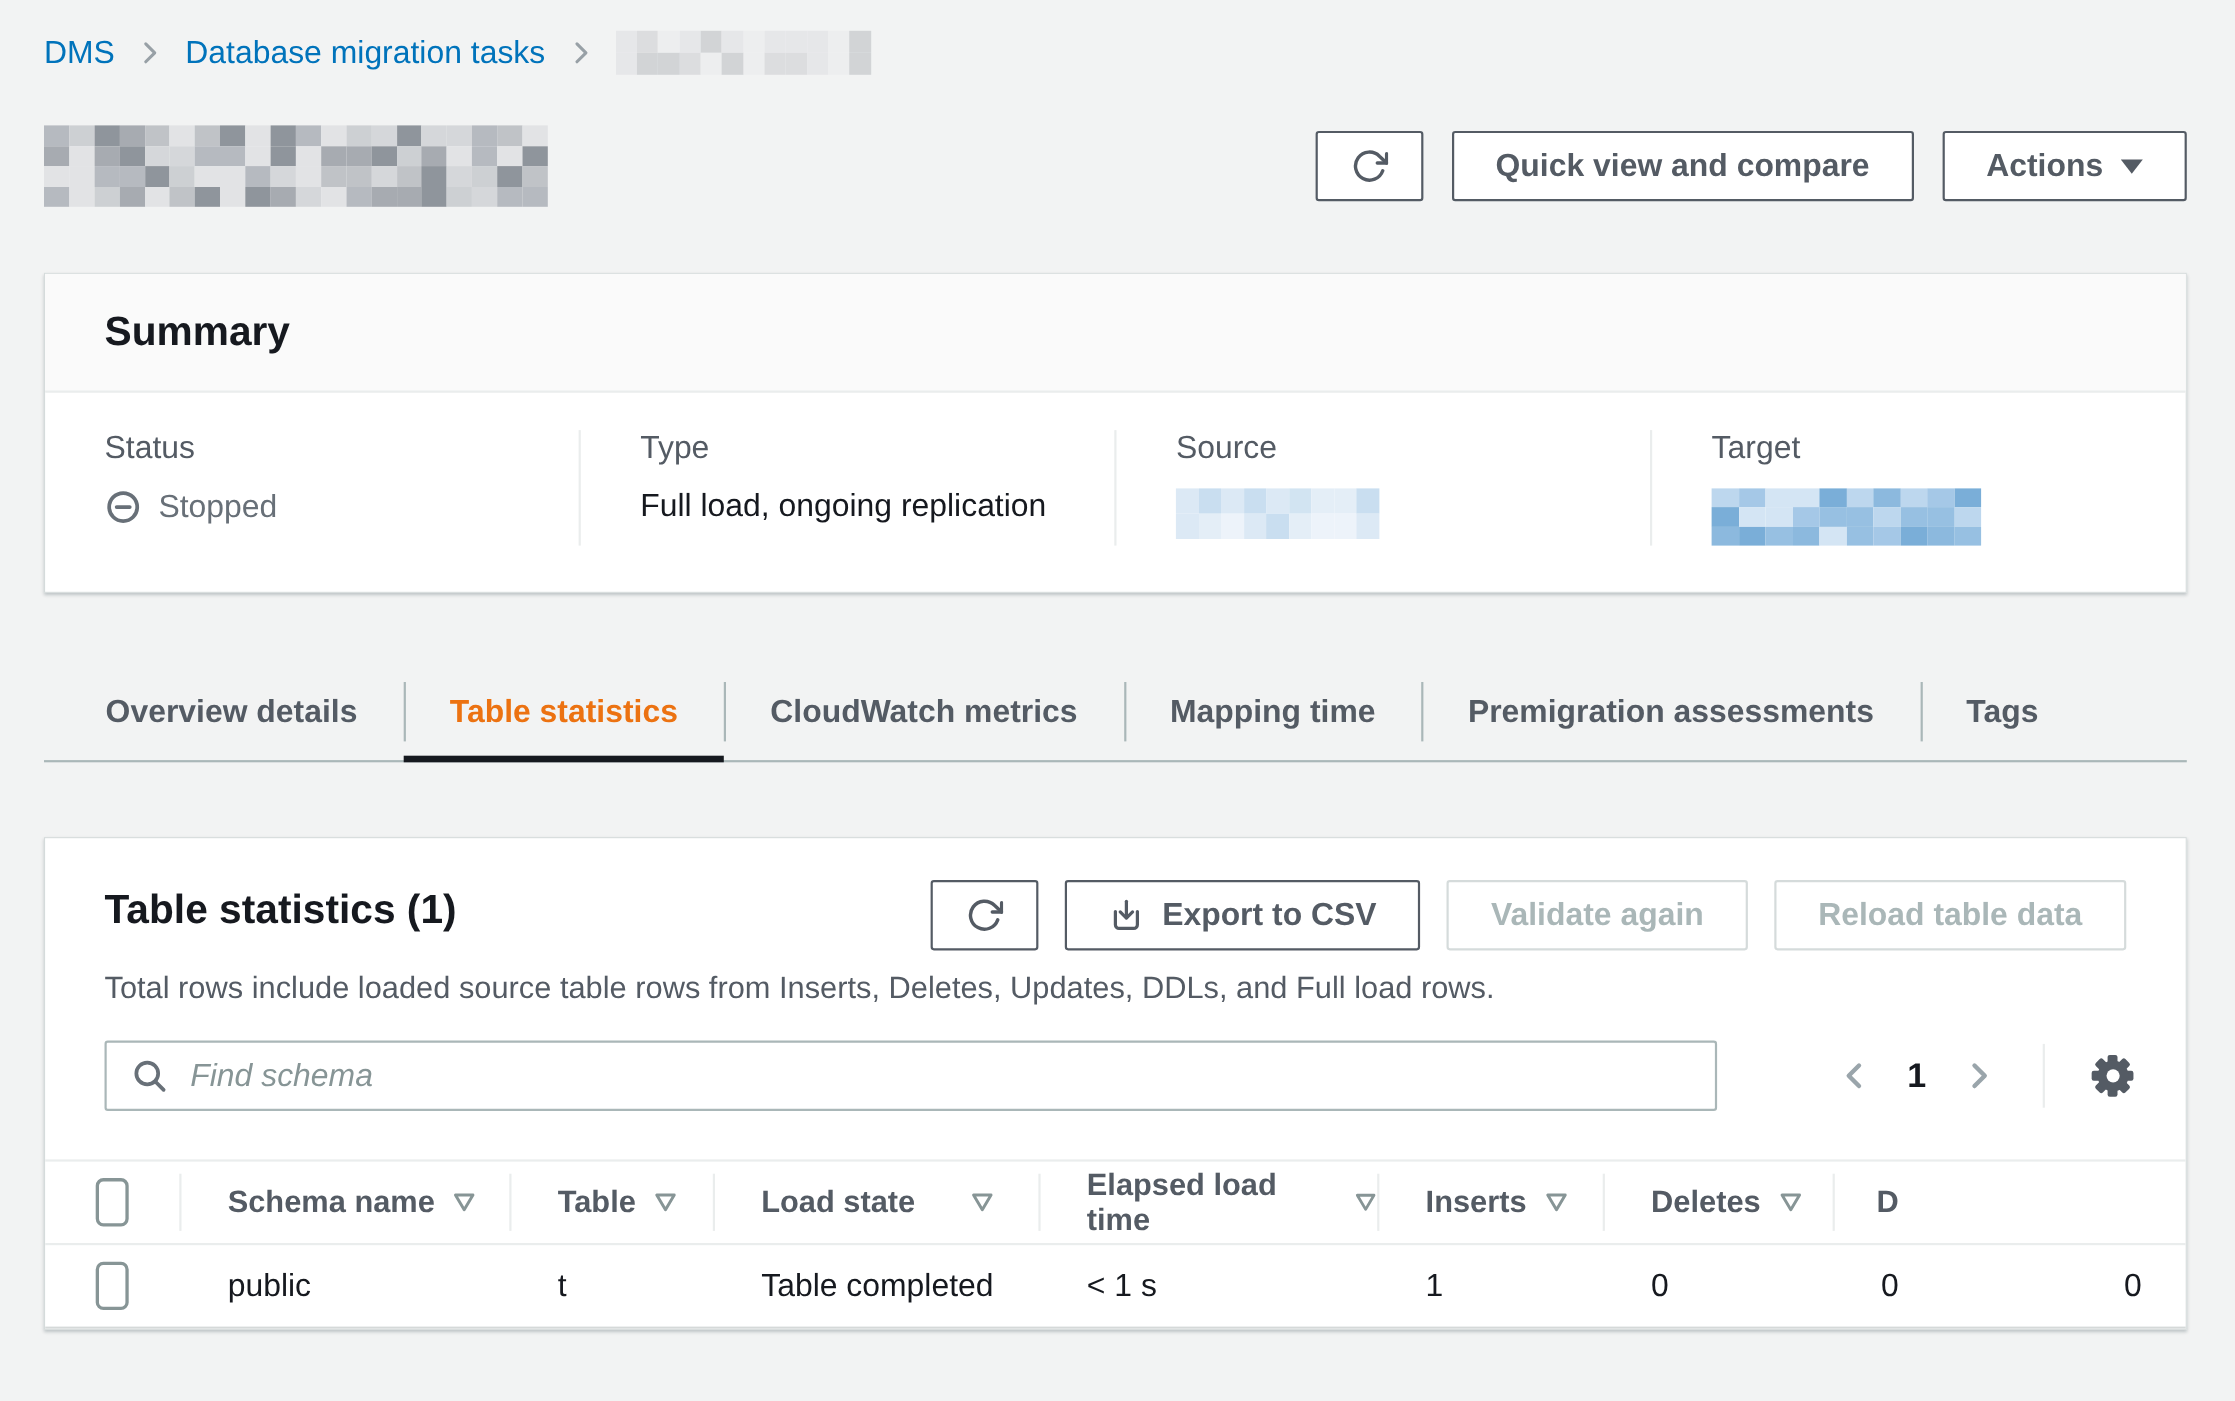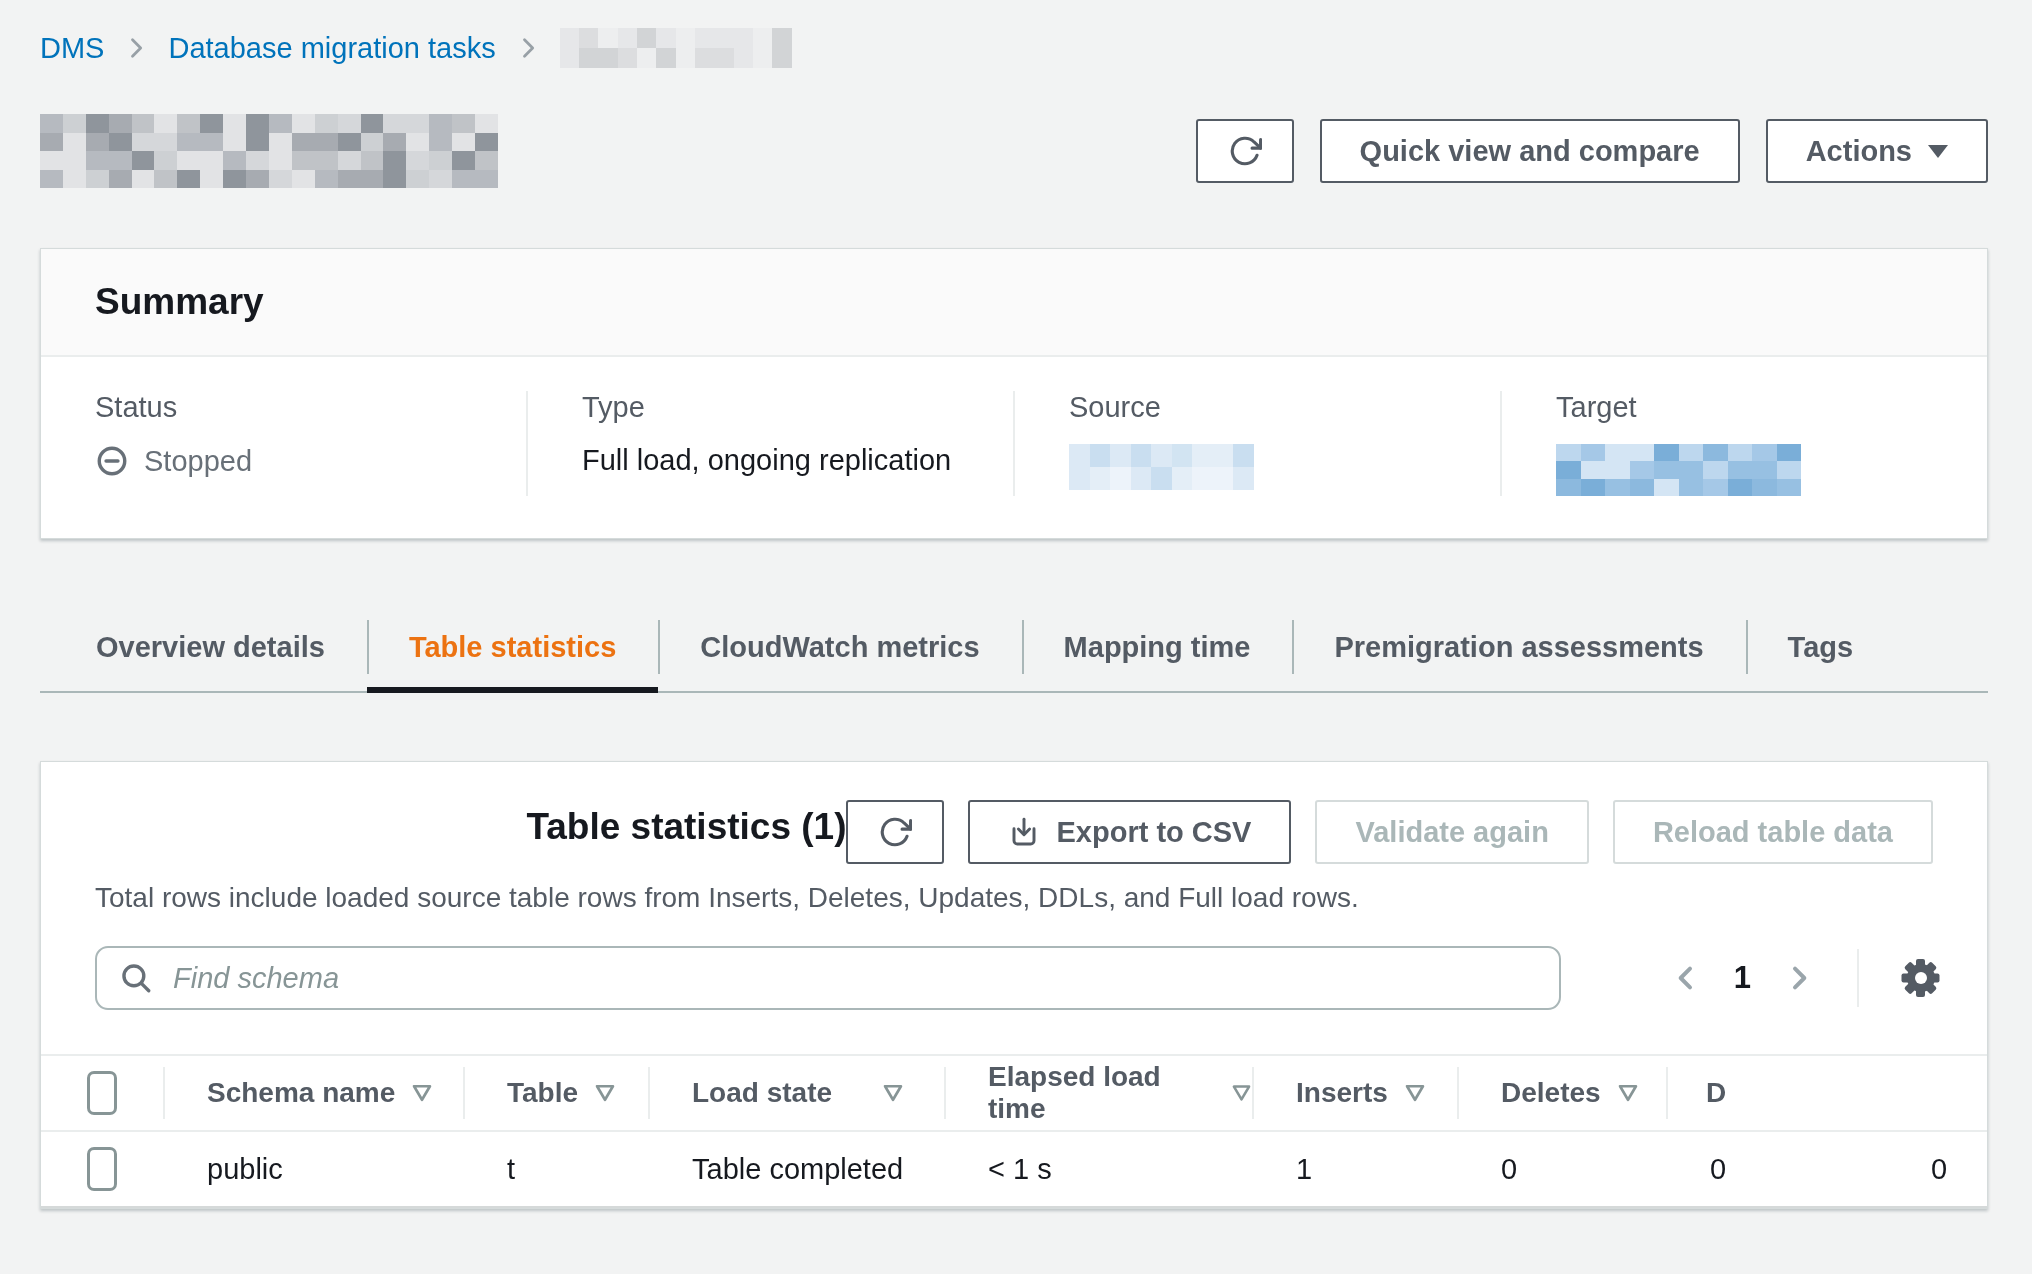--- a/index.html
+++ b/index.html
@@ -45,27 +45,27 @@
 
   
   .tabs { display:flex; align-items:stretch; margin-top:64px; height:90px; border-bottom:2px solid #aab7b8; padding-left:14px; }
   .tab { position:relative; display:flex; align-items:center; padding:0 42px; font-weight:bold; font-size:29px; color:#545b64; cursor:pointer; white-space:nowrap; }
   .tab + .tab::before { content:""; position:absolute; left:0; top:50%; transform:translateY(-50%); width:2px; height:54px; background:#aab7b8; }
   .tab.active { color:#ec7211; }
   .tab.active::after { content:""; position:absolute; left:0; right:0; bottom:-2px; height:6px; background:#16191f; }
 
   
   .table-card { margin-top:68px; padding-top:38px; overflow:hidden; }
-  .tc-header { display:flex; justify-content:flex-end; align-items:flex-start; padding:0 54px; }
+  .tc-header { display:flex; justify-content:space-between; align-items:flex-start; padding:0 54px; }
   .tc-title { margin:0; padding-top:6px; font-size:37px; font-weight:bold; }
   .tc-buttons { display:flex; gap:24px; }
   .tc-desc { padding:18px 54px 0; color:#545b64; font-size:28px; }
 
   .toolbar { display:flex; align-items:center; margin-top:32px; padding:0 46px 0 54px; }
-  .search-box { display:flex; align-items:center; gap:18px; width:1466px; height:64px; background:#fff; border:2px solid #aab7b8; border-radius:13px; padding:0 22px; }
+  .search-box { display:flex; align-items:center; gap:18px; width:1466px; height:64px; background:#fff; border:2px solid #aab7b8; border-radius:3px; padding:0 22px; }
   .search-box input { flex:1; border:none; outline:none; background:transparent; font-family:inherit; font-size:29px; color:#16191f; }
   .search-box input::placeholder { font-style:italic; color:#879596; }
   .pager { display:flex; align-items:center; gap:32px; margin-left:auto; }
   .page-num { font-size:31px; font-weight:bold; color:#16191f; }
   .pager-btn { background:none; border:none; padding:0; cursor:pointer; display:flex; align-items:center; }
   .pager-divider { width:2px; height:58px; background:#eaeded; margin:0 10px; }
 
   .gear { position:relative; width:40px; height:40px; cursor:pointer; }
   .gear i { position:absolute; left:15px; top:1px; width:9px; height:38px; background:#545b64; border-radius:2px; display:block; }
   .gear i.r45 { transform:rotate(45deg); }

